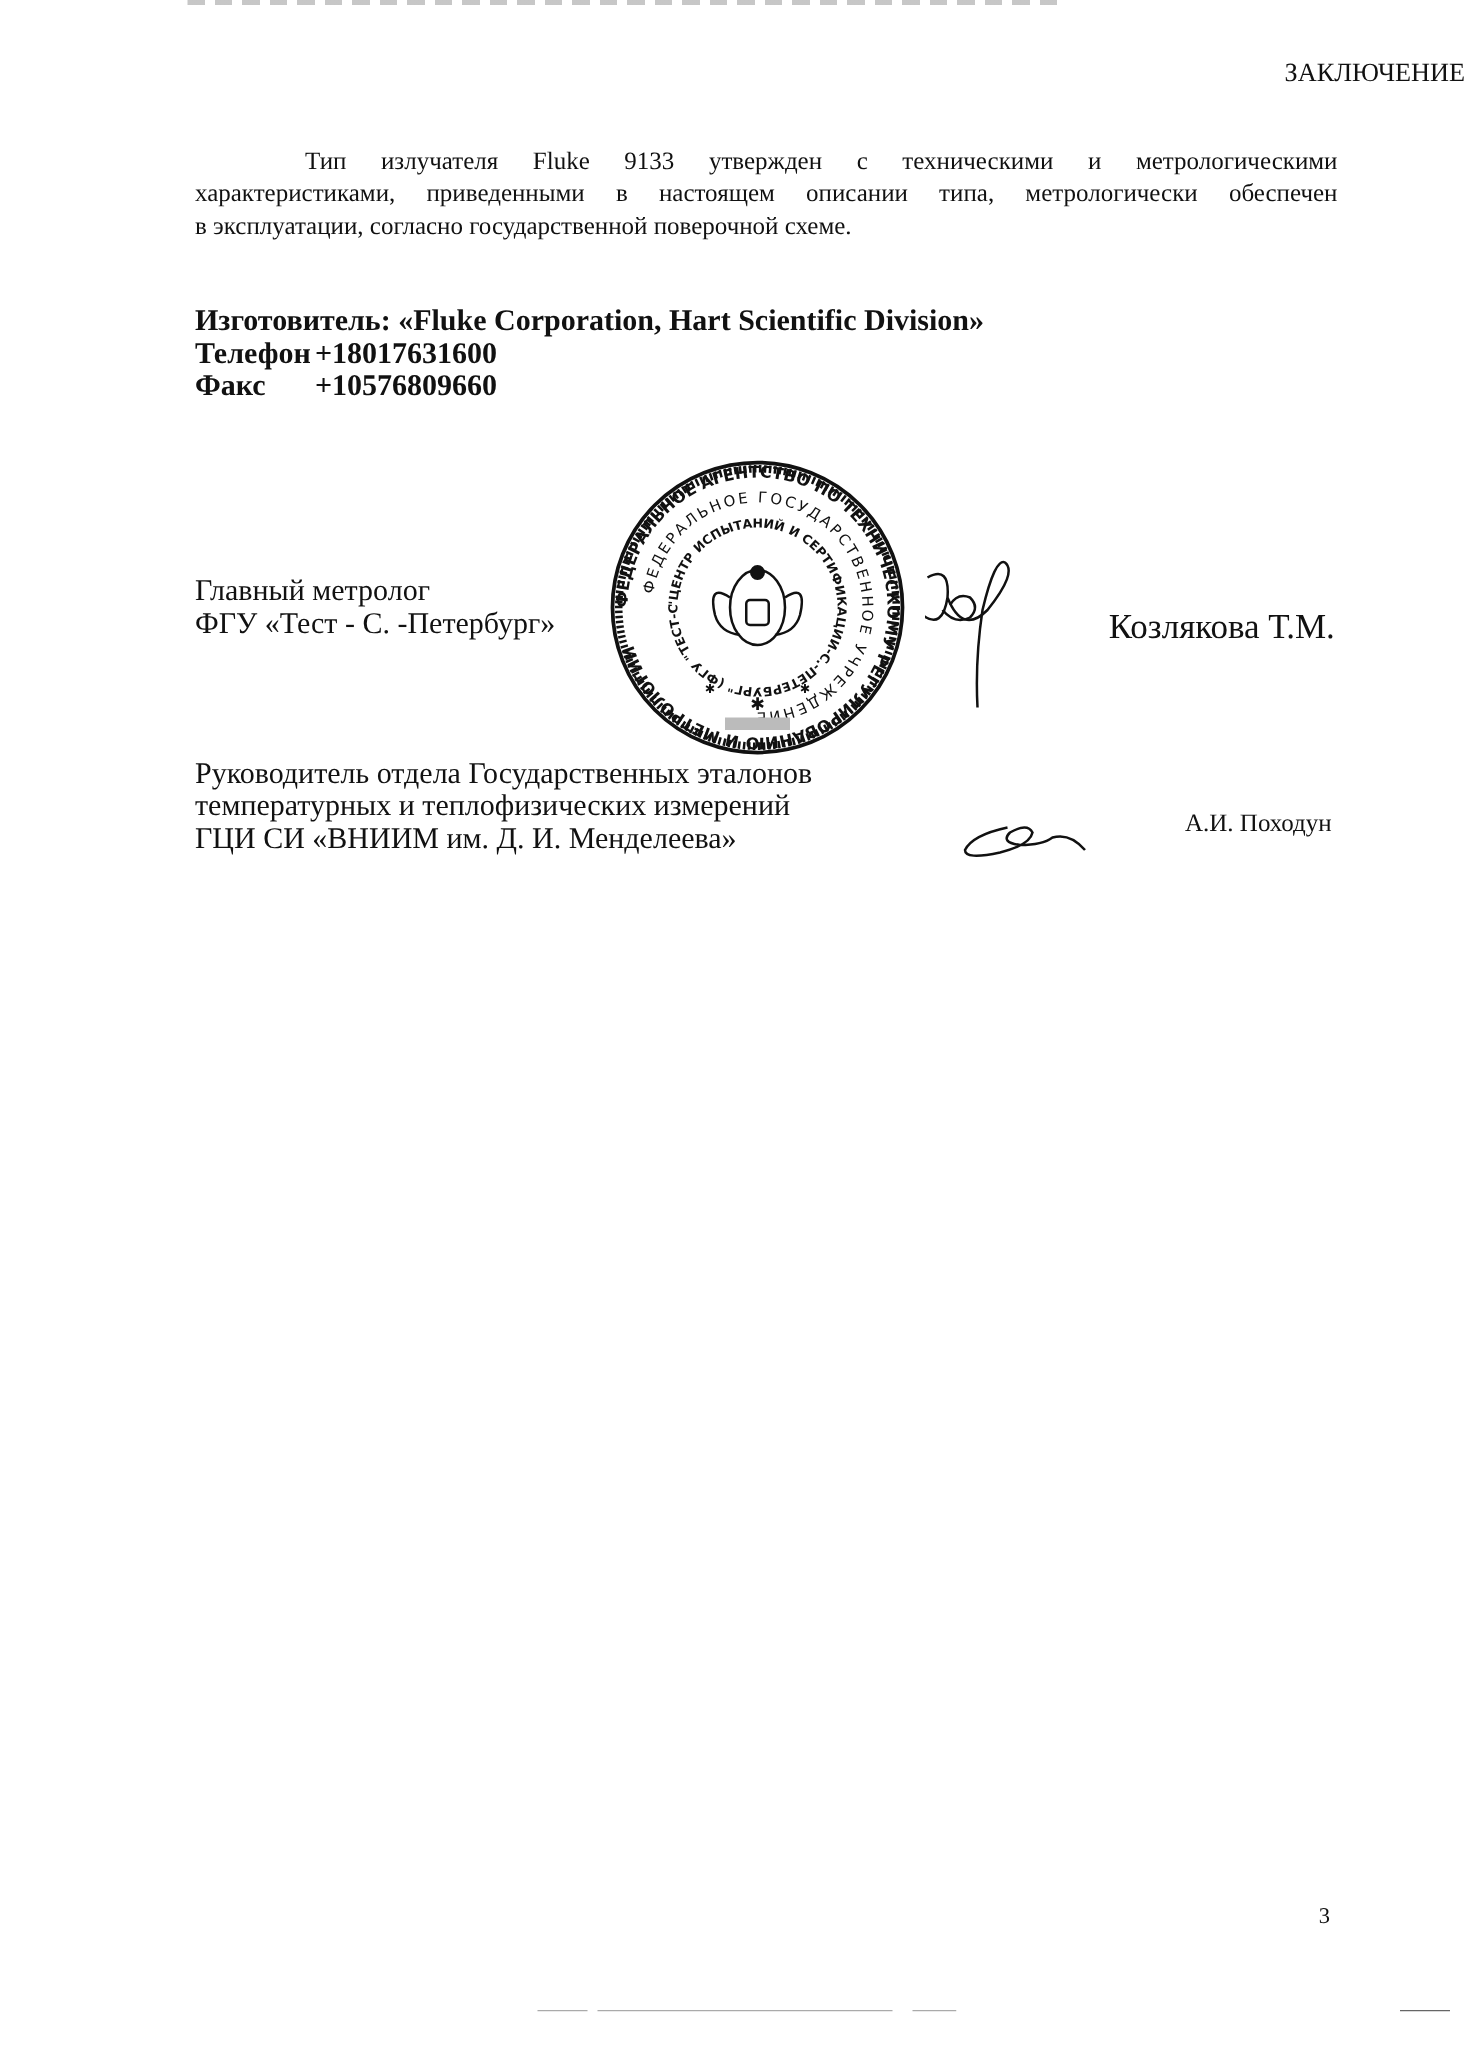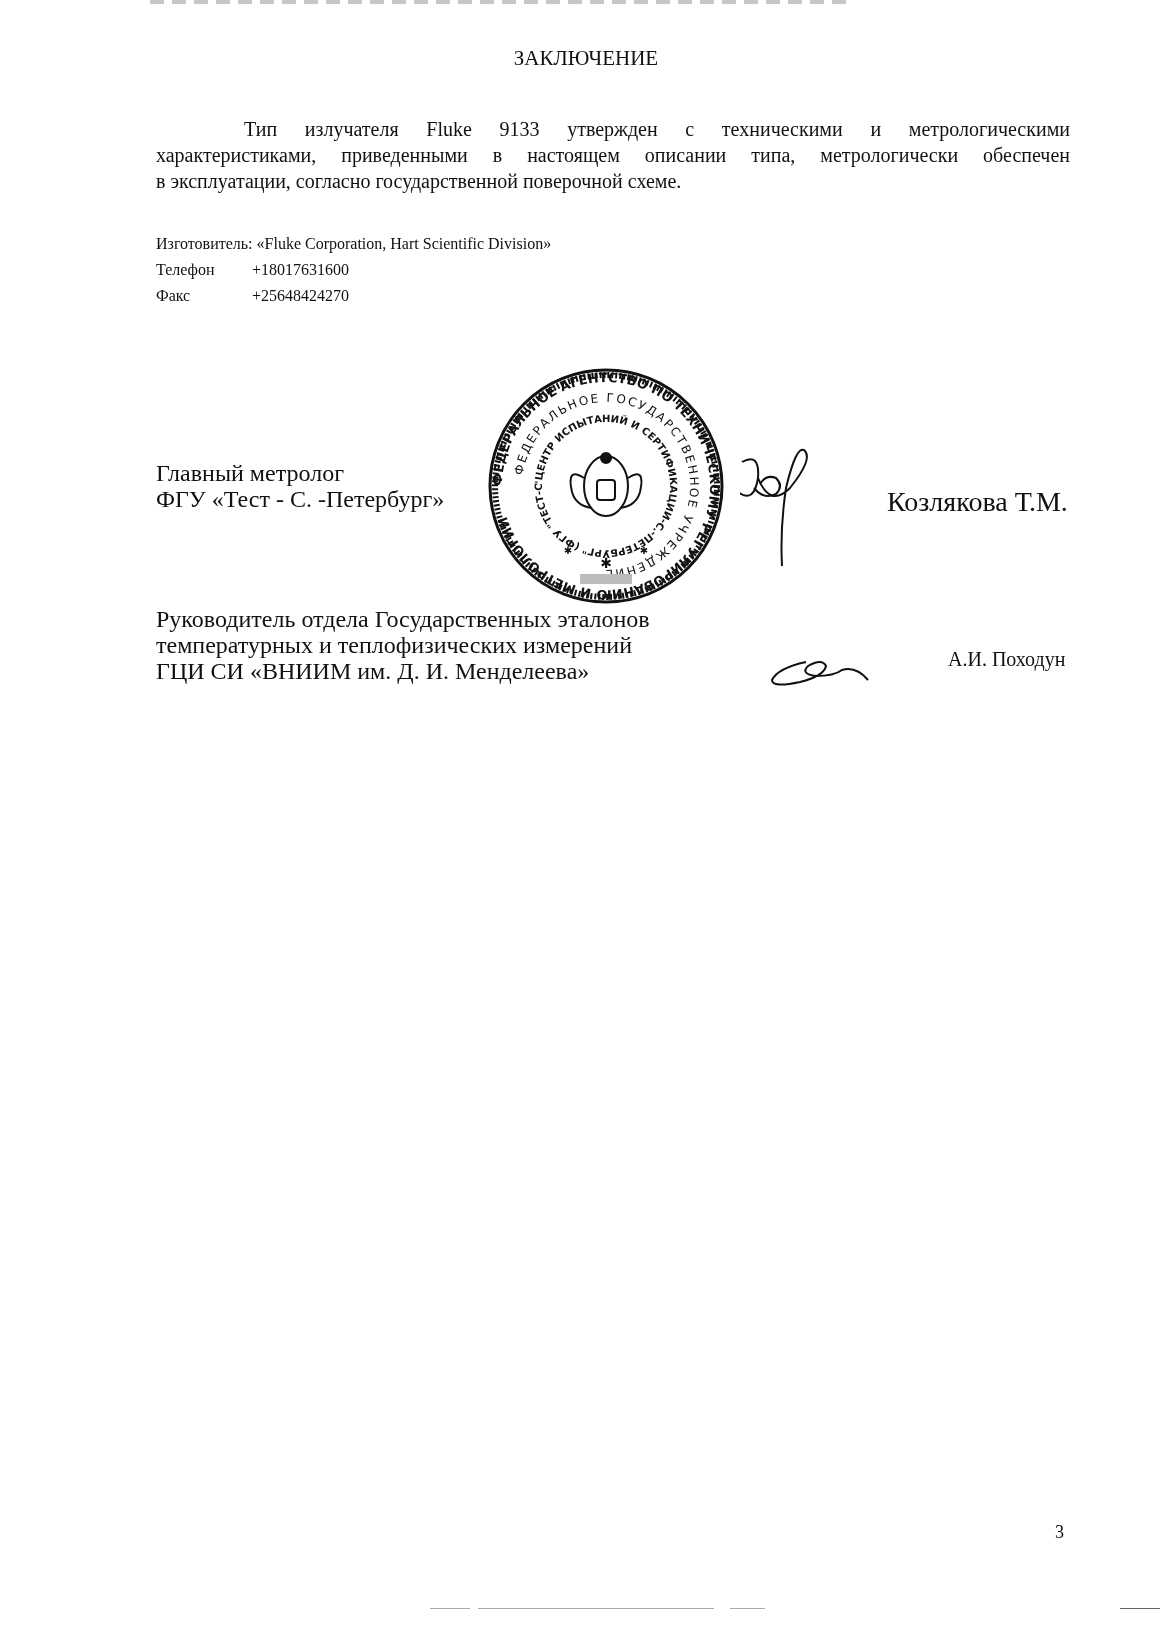--- a/index.html
+++ b/index.html
@@ -7,57 +7,57 @@
          font-family: "Liberation Serif", "DejaVu Serif", serif; color: #111; }
   .abs { position: absolute; }
   .cut-line { top: 0; left: 150px; width: 700px; height: 4px;
               background: repeating-linear-gradient(90deg, #999 0 14px, transparent 14px 22px);
               opacity: .55; }
   .title-wrap { top: 46px; left: 0; width: 1300px; }
   .para { left: 156px; width: 914px; top: 116px; font-size: 20px; line-height: 26px; text-align: justify; }
   .para p { margin: 0; font-family: Liberation Serif, serif; }
   .para .first { text-indent: 88px; text-align-last: justify; }
   .para .mid { text-align-last: justify; }
-  .maker { left: 156px; top: 231px; font-size: 16px; line-height: 26px; }
+  .maker { left: 156px; top: 244px; font-size: 24px; line-height: 26px; font-weight: bold; }
   .maker .row { white-space: nowrap; }
   .maker .lbl { display: inline-block; width: 96px; }
   .sig-block { font-size: 24px; line-height: 26px; }
   .sig1-left { left: 156px; top: 460px; }
   .sig1-right { left: 887px; top: 486px; font-size: 28px; }
   .sig2-left { left: 156px; top: 595px; margin-top: 11px; }
   .sig2-right { left: 948px; top: 648px; font-size: 20px; }
   .stamp { left: 488px; top: 368px; width: 236px; height: 236px; }
   .signature1 { left: 740px; top: 448px; width: 90px; height: 120px; }
   .signature2 { left: 770px; top: 652px; width: 140px; height: 40px; }
   .page-num { left: 1055px; top: 1522px; font-size: 18px; }
   .footer-marks { top: 1608px; left: 0; width: 1172px; height: 6px; }
   .fm { position: absolute; height: 1px; background: #aaa; }
 </style>
 </head>
 <body>
 
 <div class="abs cut-line"></div>
 
 <div class="abs title-wrap">
-  <div style="text-align:center; width:1172px; font-size:21px;">ЗАКЛЮЧЕНИЕ</div>
+  <div style="text-align:right; width:1172px; font-size:21px;">ЗАКЛЮЧЕНИЕ</div>
 </div>
 
 <div class="abs para">
   <p class="first">Тип излучателя Fluke 9133 утвержден с техническими и метрологическими</p>
   <p class="mid">характеристиками,  приведенными в настоящем описании типа, метрологически обеспечен</p>
   <p>в эксплуатации, согласно государственной поверочной схеме.</p>
 </div>
 
 <div class="abs maker">
   <div class="row">Изготовитель: «Fluke Corporation, Hart Scientific Division»</div>
   <div class="row">
     <span class="lbl">Телефон</span><span>+18017631600</span>
   </div>
   <div class="row">
-    <span class="lbl">Факс</span><span>+25648424270</span>
+    <span class="lbl">Факс</span><span>+10576809660</span>
   </div>
 </div>
 
 <svg class="abs stamp" viewBox="0 0 236 236">
   <defs>
     <path id="ring1" d="M118,118 m-104,0 a104,104 0 1,1 208,0 a104,104 0 1,1 -208,0"></path>
     <path id="ring2" d="M118,118 m-84,0 a84,84 0 1,1 168,0 a84,84 0 1,1 -168,0"></path>
     <path id="ring3" d="M118,118 m-64,0 a64,64 0 1,1 128,0 a64,64 0 1,1 -128,0"></path>
   </defs>
   <circle cx="118" cy="118" r="116" fill="none" stroke="#111" stroke-width="3"></circle>

